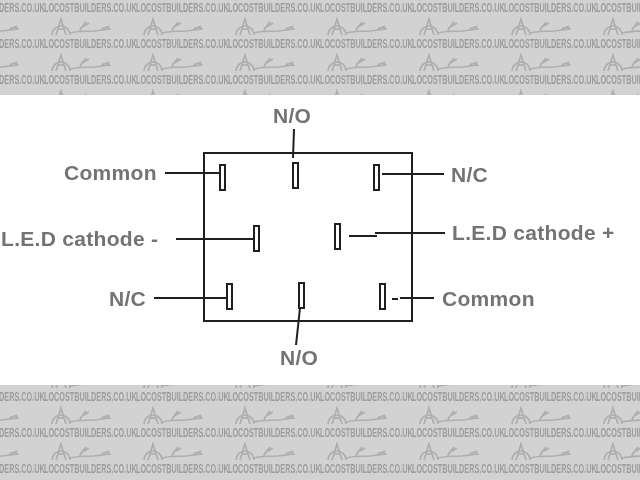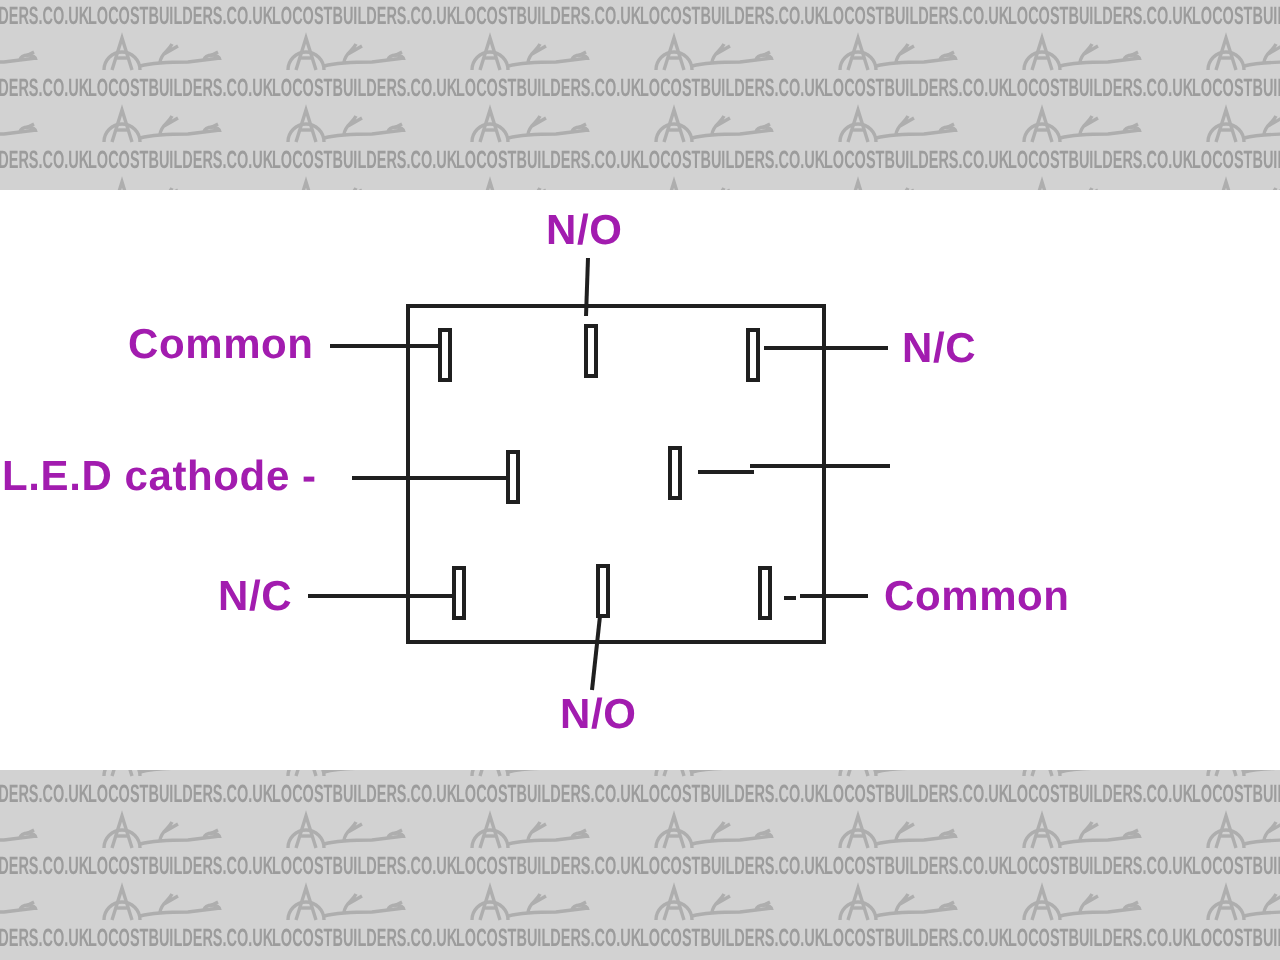--- a/index.html
+++ b/index.html
@@ -15,21 +15,21 @@
   .wm-text{position:absolute;left:2px;bottom:0;font-weight:bold;font-size:12.5px;
            color:#9c9c9c;white-space:nowrap;transform:scaleX(0.58);transform-origin:0 100%;
            letter-spacing:0px;line-height:12px;}
   
   #switch-box{position:absolute;left:203px;top:152px;width:206px;height:166px;
               border:2px solid #1f1f1f;background:transparent;z-index:1;}
   #leader-lines{position:absolute;left:0;top:0;z-index:2;pointer-events:none;}
   .pin{position:absolute;box-sizing:border-box;width:7px;height:27px;
        border:2px solid #1f1f1f;background:#ffffff;z-index:3;}
   .lbl{position:absolute;font-weight:bold;font-size:21px;line-height:21px;
-       color:#a21caf;white-space:nowrap;z-index:4;letter-spacing:0.3px;}
+       color:#737373;white-space:nowrap;z-index:4;letter-spacing:0.3px;}
 </style>
 </head>
 <body>
 
 <div id="screen">
 
   <div class="wm-band" id="band-top">
       <div class="wm-row" style="top: -22px;">
         <div class="wm-tile">
           <svg class="wm-car" width="70" height="24" viewBox="0 0 70 24">
@@ -503,20 +503,21 @@
   <div class="pin" style="left:253px;top:225px"></div>
   <div class="pin" style="left:334px;top:223px"></div>
   <div class="pin" style="left:226px;top:283px"></div>
   <div class="pin" style="left:298px;top:282px"></div>
   <div class="pin" style="left:379px;top:283px"></div>
 
   <div class="lbl" style="left:273px;top:105px">N/O</div>
   <div class="lbl" style="left:64px;top:162px">Common</div>
   <div class="lbl" style="left:451px;top:164px">N/C</div>
   <div class="lbl" style="left:1px;top:228px">L.E.D cathode -</div>
+  <div class="lbl" style="left:452px;top:222px">L.E.D cathode +</div>
   <div class="lbl" style="left:109px;top:288px">N/C</div>
   <div class="lbl" style="left:442px;top:288px">Common</div>
   <div class="lbl" style="left:280px;top:347px">N/O</div>
 
   <div class="wm-band" id="band-bottom">
       <div class="wm-row" style="top: -18px;">
         <div class="wm-tile">
           <svg class="wm-car" width="70" height="24" viewBox="0 0 70 24">
             <g fill="none" stroke="#aeaeae" stroke-width="1.7">
               <path d="M4 21 A9 9 0 0 1 22 21"></path>

